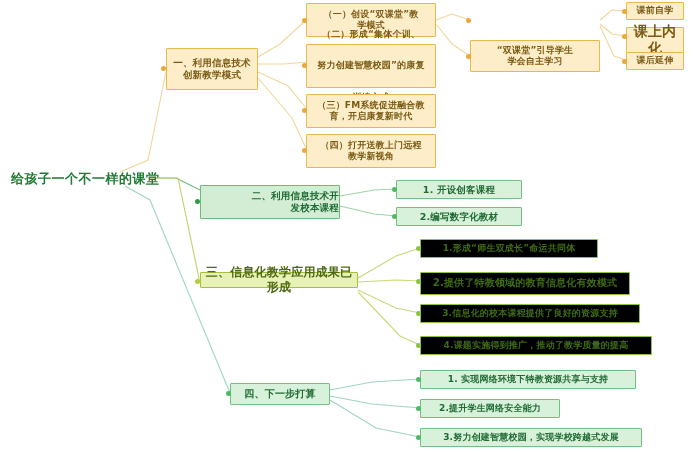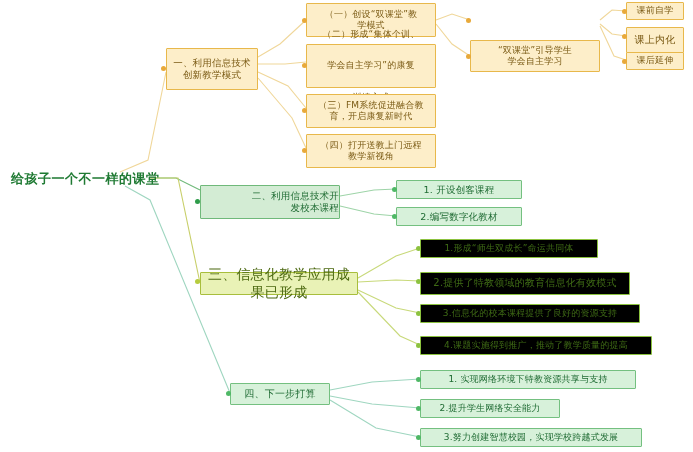--- a/index.html
+++ b/index.html
@@ -12,21 +12,21 @@
   }
   #canvas{position:absolute;left:0;top:0;width:693px;height:452px;}
   svg.links{position:absolute;left:0;top:0;width:693px;height:452px;pointer-events:none;}
   .node{
     position:absolute;
     box-sizing:border-box;
     display:flex;
     align-items:center;
     justify-content:center;
     text-align:center;
-    font-weight:normal;
+    font-weight:bold;
     line-height:1.25;
     border-radius:1px;
     letter-spacing:0.2px;
   }
   .root{
     position:absolute;
     font-weight:bold;
     color:#1f7a33;
     font-size:13px;
     letter-spacing:0.5px;
@@ -118,21 +118,21 @@
   <div class="dot dot-orange" style="left:161px;top:66px;"></div>
 
   <div class="node c-orange" style="left:306px;top:3px;width:130px;height:34px;font-size:9px;flex-direction:column;">
     <span>（一）创设“双课堂”教</span>
     <span>学模式</span>
   </div>
   <div class="dot dot-orange" style="left:302px;top:18px;"></div>
 
   <div class="node c-orange" style="left:306px;top:44px;width:130px;height:44px;font-size:9px;flex-direction:column;gap:20px;">
     <span>（二）形成“集体个训、</span>
-    <span>学会自主学习”的康复</span>
+    <span>努力创建智慧校园”的康复</span>
     <span>训练方式</span>
   </div>
   <div class="dot dot-orange" style="left:302px;top:63px;"></div>
 
   <div class="node c-orange" style="left:306px;top:94px;width:130px;height:34px;font-size:9px;flex-direction:column;">
     <span>（三）FM系统促进融合教</span>
     <span>育，开启康复新时代</span>
   </div>
   <div class="dot dot-orange" style="left:302px;top:108px;"></div>
 
@@ -146,39 +146,39 @@
 
   <div class="node c-orange" style="left:470px;top:40px;width:130px;height:32px;font-size:9px;flex-direction:column;">
     <span>“双课堂”引导学生</span>
     <span>学会自主学习</span>
   </div>
   <div class="dot dot-orange" style="left:466px;top:54px;"></div>
 
   <div class="node c-orange" style="left:626px;top:2px;width:58px;height:18px;font-size:9px;">课前自学</div>
   <div class="dot dot-orange" style="left:622px;top:9px;"></div>
 
-  <div class="node c-orange" style="left:626px;top:27px;width:58px;height:26px;font-size:10px;">课上内化</div>
+  <div class="node c-orange" style="left:626px;top:27px;width:58px;height:26px;font-size:14px;">课上内化</div>
   <div class="dot dot-orange" style="left:622px;top:34px;"></div>
 
   <div class="node c-orange" style="left:626px;top:52px;width:58px;height:18px;font-size:9px;">课后延伸</div>
   <div class="dot dot-orange" style="left:622px;top:59px;"></div>
 
   <div class="node c-mint" style="left:200px;top:185px;width:140px;height:34px;font-size:9.5px;flex-direction:column;align-items:flex-end;">
     <span>二、利用信息技术开</span>
     <span>发校本课程</span>
   </div>
   <div class="dot dot-mint" style="left:195px;top:199px;"></div>
 
   <div class="node c-mint2" style="left:396px;top:180px;width:126px;height:19px;font-size:9.5px;">1. 开设创客课程</div>
   <div class="dot dot-mint2" style="left:392px;top:187px;"></div>
 
   <div class="node c-mint2" style="left:396px;top:207px;width:126px;height:19px;font-size:9.5px;">2.编写数字化教材</div>
   <div class="dot dot-mint2" style="left:392px;top:214px;"></div>
 
-  <div class="node c-yellowgreen" style="left:200px;top:272px;width:158px;height:23px;font-size:14px;">三、信息化教学应用成果已形成</div>
+  <div class="node c-yellowgreen" style="left:200px;top:272px;width:158px;height:16px;font-size:12px;">三、信息化教学应用成果已形成</div>
   <div class="dot dot-yg" style="left:195px;top:279px;"></div>
 
   <div class="node c-limegreen" style="left:420px;top:239px;width:178px;height:19px;font-size:9px;">1.形成“师生双成长”命运共同体</div>
   <div class="dot dot-lime" style="left:416px;top:246px;"></div>
 
   <div class="node c-limegreen" style="left:420px;top:272px;width:210px;height:23px;font-size:10px;">2.提供了特教领域的教育信息化有效模式</div>
   <div class="dot dot-lime" style="left:416px;top:279px;"></div>
 
   <div class="node c-limegreen" style="left:420px;top:304px;width:220px;height:19px;font-size:9px;">3.信息化的校本课程提供了良好的资源支持</div>
   <div class="dot dot-lime" style="left:416px;top:311px;"></div>

